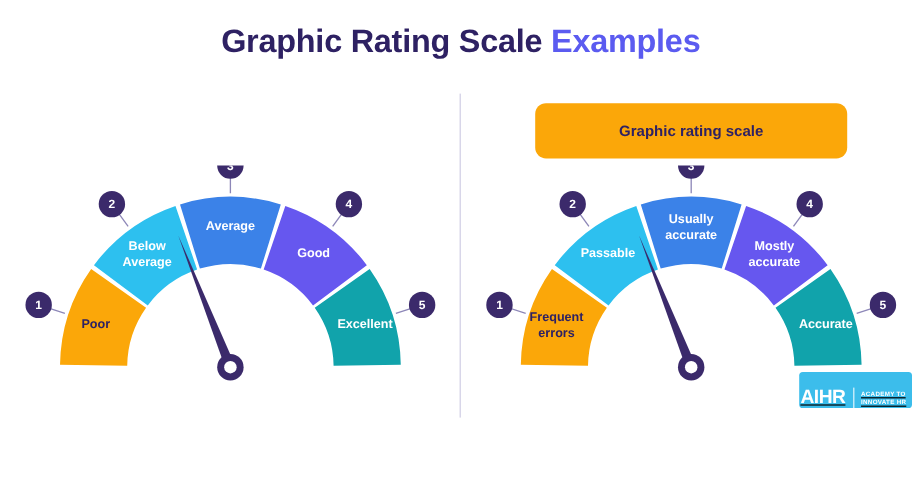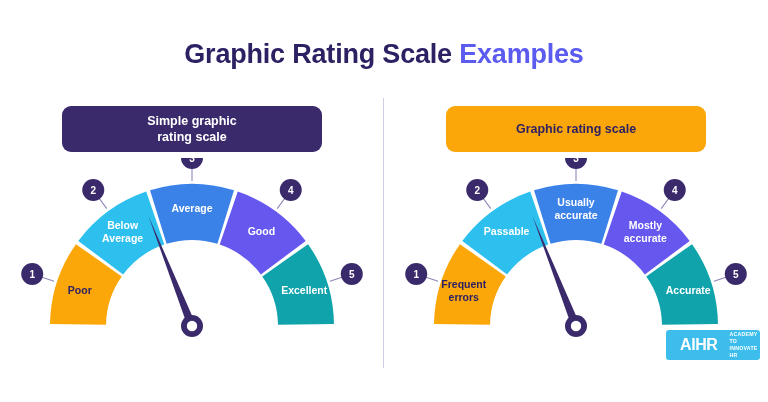--- a/index.html
+++ b/index.html
@@ -7,21 +7,20 @@
     margin: 0; padding: 0;
     width: 768px; height: 402px;
     background: #ffffff;
     font-family: "Liberation Sans", sans-serif;
     overflow: hidden;
   }
   #page {
     position: relative;
     width: 768px; height: 348px;
     background: #ffffff;
-    margin-top: 20px;
   }
 
   
   .title {
     position: absolute;
     top: 18px; left: 0; width: 768px;
     text-align: center;
     font-size: 27px;
     font-weight: bold;
     letter-spacing: -0.2px;
@@ -99,23 +98,24 @@
   .hub-inner { fill: #ffffff; }
 
   
   .logo {
     position: absolute;
     right: 8px; bottom: 8px;
     width: 94px; height: 30px;
     background: #3cbdeb;
     border-radius: 3px;
     display: flex;
-    align-items: center;
-    padding: 0 14px;
+    align-items: flex-end;
+    padding: 0 1px;
     gap: 6px;
+    text-decoration: underline;
   }
   .logo-mark {
     color: #ffffff;
     font-size: 16px;
     font-weight: bold;
     letter-spacing: -0.4px;
     line-height: 16px;
   }
   .logo-rule { width: 1px; height: 17px; background: #ffffff; opacity: .85; }
   .logo-sub {
@@ -132,26 +132,20 @@
 <div id="page">
 
   <div class="title">
     <span class="t-main">Graphic Rating Scale</span>
     <span class="t-accent">Examples</span>
   </div>
 
   <div class="divider"></div>
 
   <div class="panel panel-left">
-    <div class="banner banner-dark">
-      <div>
-        <span>Simple graphic</span>
-        <span>rating scale</span>
-      </div>
-    </div>
     <div class="gauge-wrap">
       <svg viewBox="0 0 360 210">
         <g>
           <path id="L-seg0" d="M 38.013841590678794 166.01737039184135 A 142 142 0 0 1 63.96542443641175 86.14661110388936 L 109.72553874317894 118.42682080939778 A 86 86 0 0 0 94.00838293519983 166.79925249083348 Z" fill="#fba709"></path>
           <path id="L-seg1" d="M 66.29614532527987 82.93864901078679 A 142 142 0 0 1 134.23827127726744 33.575805063571124 L 152.28515021017606 86.5881636300501 A 86 86 0 0 0 111.13710209840893 116.48397052765961 Z" fill="#2dc0ef"></path>
           <path id="L-seg2" d="M 138.00945689374535 32.350472578627205 A 142 142 0 0 1 221.99054310625462 32.350472578627205 L 205.43089230378803 85.84606085747845 A 86 86 0 0 0 154.56910769621197 85.84606085747845 Z" fill="#3b82e8"></path>
           <path id="L-seg3" d="M 225.76172872273258 33.575805063571124 A 142 142 0 0 1 293.70385467472016 82.93864901078683 L 248.86289790159108 116.48397052765964 A 86 86 0 0 0 207.71484978982397 86.5881636300501 Z" fill="#6657ef"></path>
           <path id="L-seg4" d="M 296.03457556358825 86.14661110388936 A 142 142 0 0 1 321.9861584093212 166.01737039184138 L 265.99161706480015 166.7992524908335 A 86 86 0 0 0 250.27446125682104 118.42682080939778 Z" fill="#11a3ab"></path>
         </g>
         <g>

